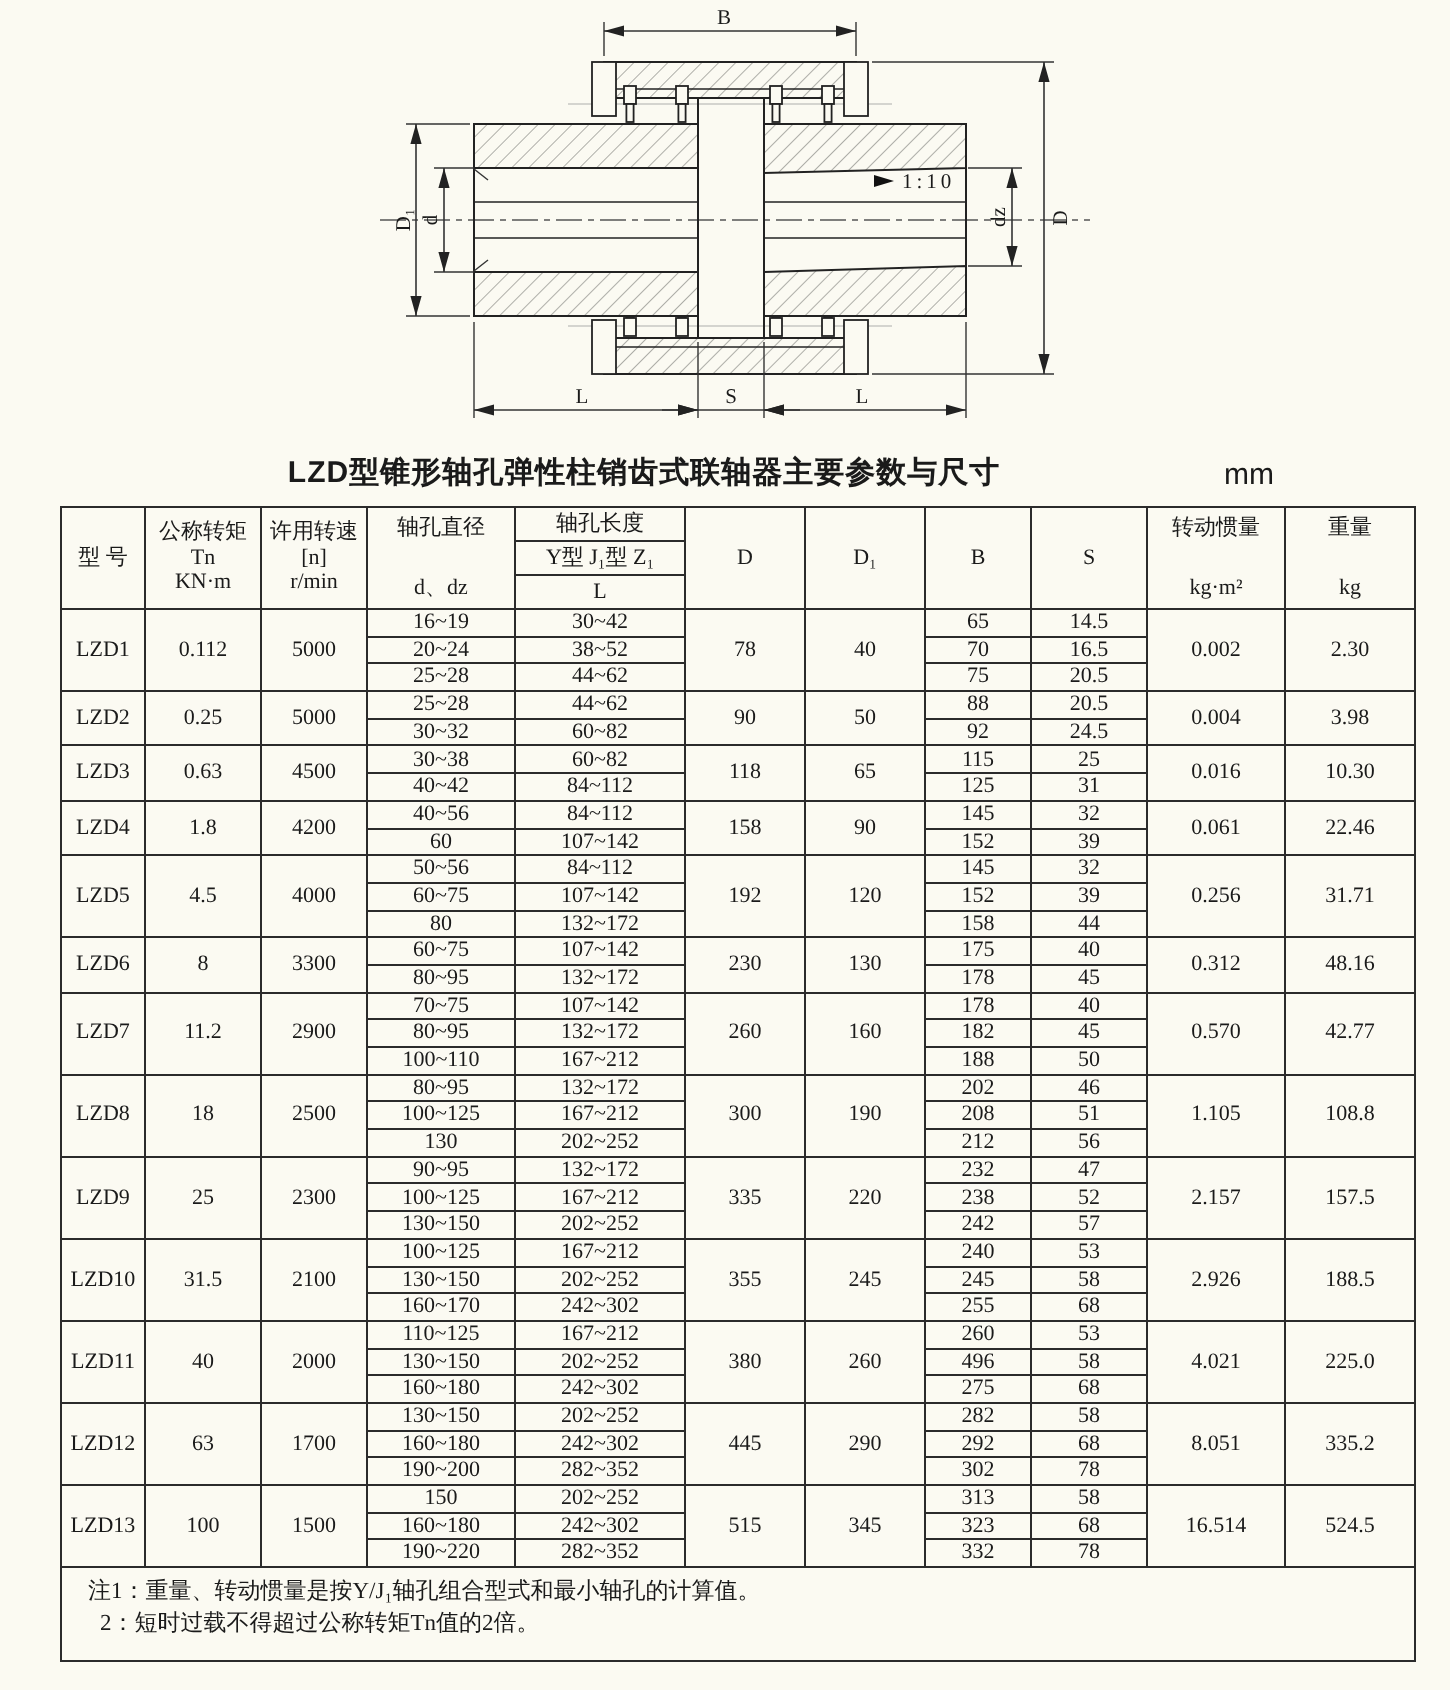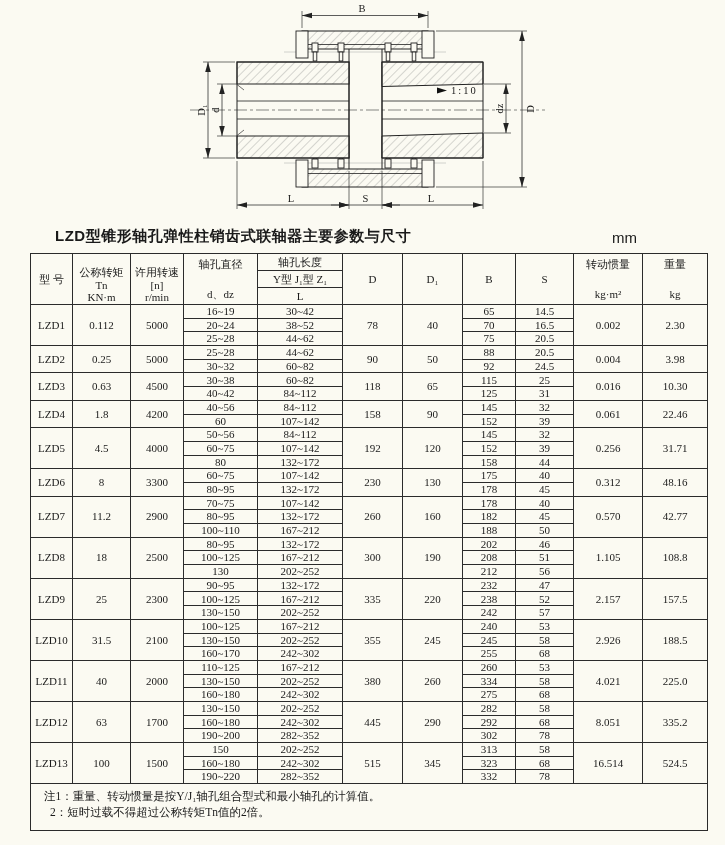--- a/index.html
+++ b/index.html
@@ -17,21 +17,21 @@
   .ext{stroke:#333;stroke-width:0.7;fill:none;}
   .dim{stroke:#333;stroke-width:0.8;fill:none;}
   .cl{stroke:#555;stroke-width:0.7;fill:none;stroke-dasharray:13 3 3 3;}
   .lt{stroke:#c7c7c3;stroke-width:0.8;fill:none;}
   .hatchfill{fill:url(#h);stroke:#222;stroke-width:1;}
   .white{fill:#fbfaf2;stroke:#222;stroke-width:0.9;}
 
   .title-row{position:relative;height:22px;margin:1px 0 4px 0;}
   .title{
     position:absolute;left:0;top:0;width:616px;box-sizing:border-box;
-    padding-left:55px;
+    text-align:center;padding-left:28px;
     font-family:"Liberation Sans",sans-serif;
     font-size:15px;font-weight:600;letter-spacing:0.5px;
   }
   .unit{
     position:absolute;left:612px;top:2px;
     font-family:"Liberation Sans",sans-serif;font-size:15px;font-weight:500;
   }
 
   table.params{
     border-collapse:collapse;table-layout:fixed;
@@ -40,21 +40,21 @@
   }
   .params th,.params td{
     border:1px solid #2b2b2b;
     padding:0;margin:0;
     text-align:center;vertical-align:middle;
     font-weight:normal;
     font-size:11px;line-height:12.5px;
     overflow:hidden;white-space:nowrap;
   }
   .params thead th{height:16px;font-size:11px;}
-  .hstack{display:flex;flex-direction:column;justify-content:flex-end;height:49px;}
+  .hstack{display:flex;flex-direction:column;justify-content:center;height:49px;}
   .hbetween{display:flex;flex-direction:column;justify-content:space-between;height:43px;padding:3px 0;text-align:center;}
   .params tbody td{height:12.7px;}
   td.notes{
     height:40px;text-align:left;vertical-align:top;
     padding:4px 4px 2px 13px;
     font-size:11.5px;line-height:16px;white-space:normal;
   }
   .note-line2{margin-left:6px;}
 </style>
 </head>
@@ -514,21 +514,21 @@
         <td rowspan="3">380</td>
         <td rowspan="3">260</td>
         <td>260</td>
         <td>53</td>
         <td rowspan="3">4.021</td>
         <td rowspan="3">225.0</td>
       </tr>
       <tr>
         <td>130~150</td>
         <td>202~252</td>
-        <td>334</td>
+        <td>496</td>
         <td>58</td>
       </tr>
       <tr>
         <td>160~180</td>
         <td>242~302</td>
         <td>275</td>
         <td>68</td>
       </tr>
       <tr>
         <td rowspan="3">LZD12</td>

